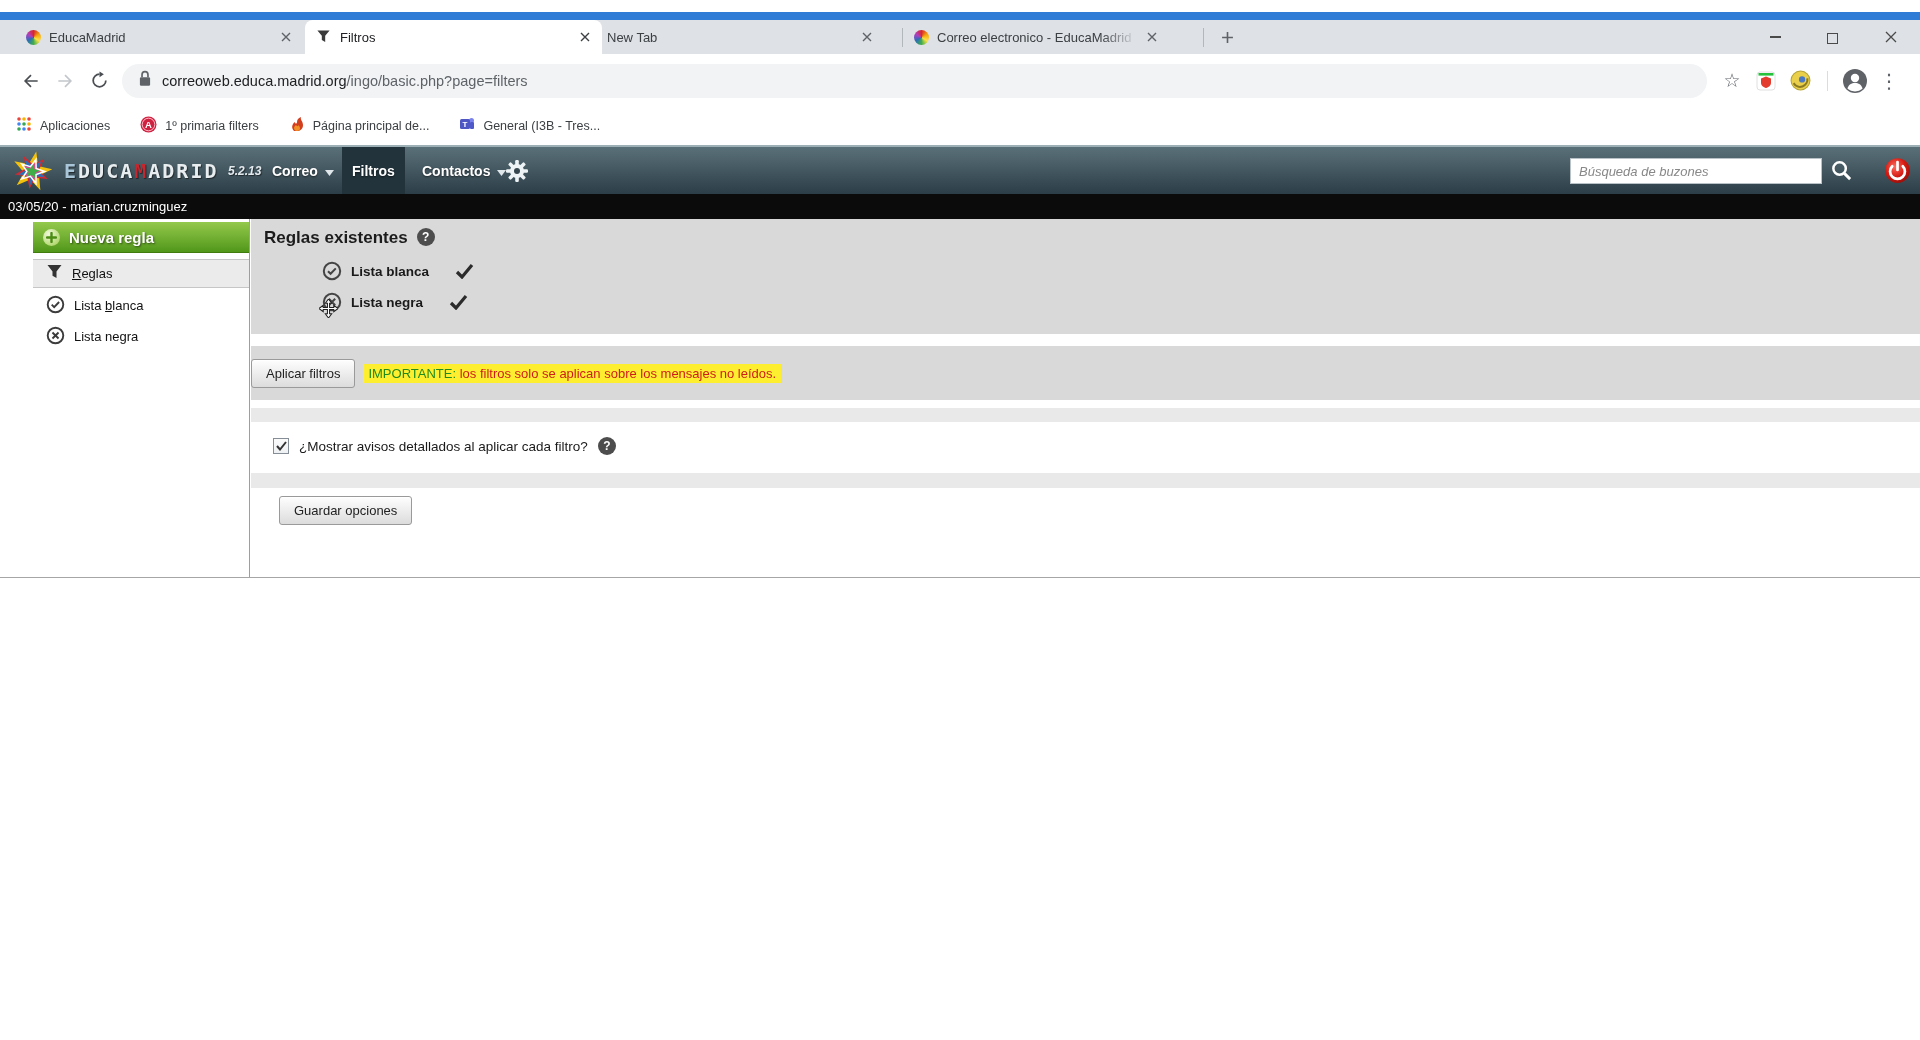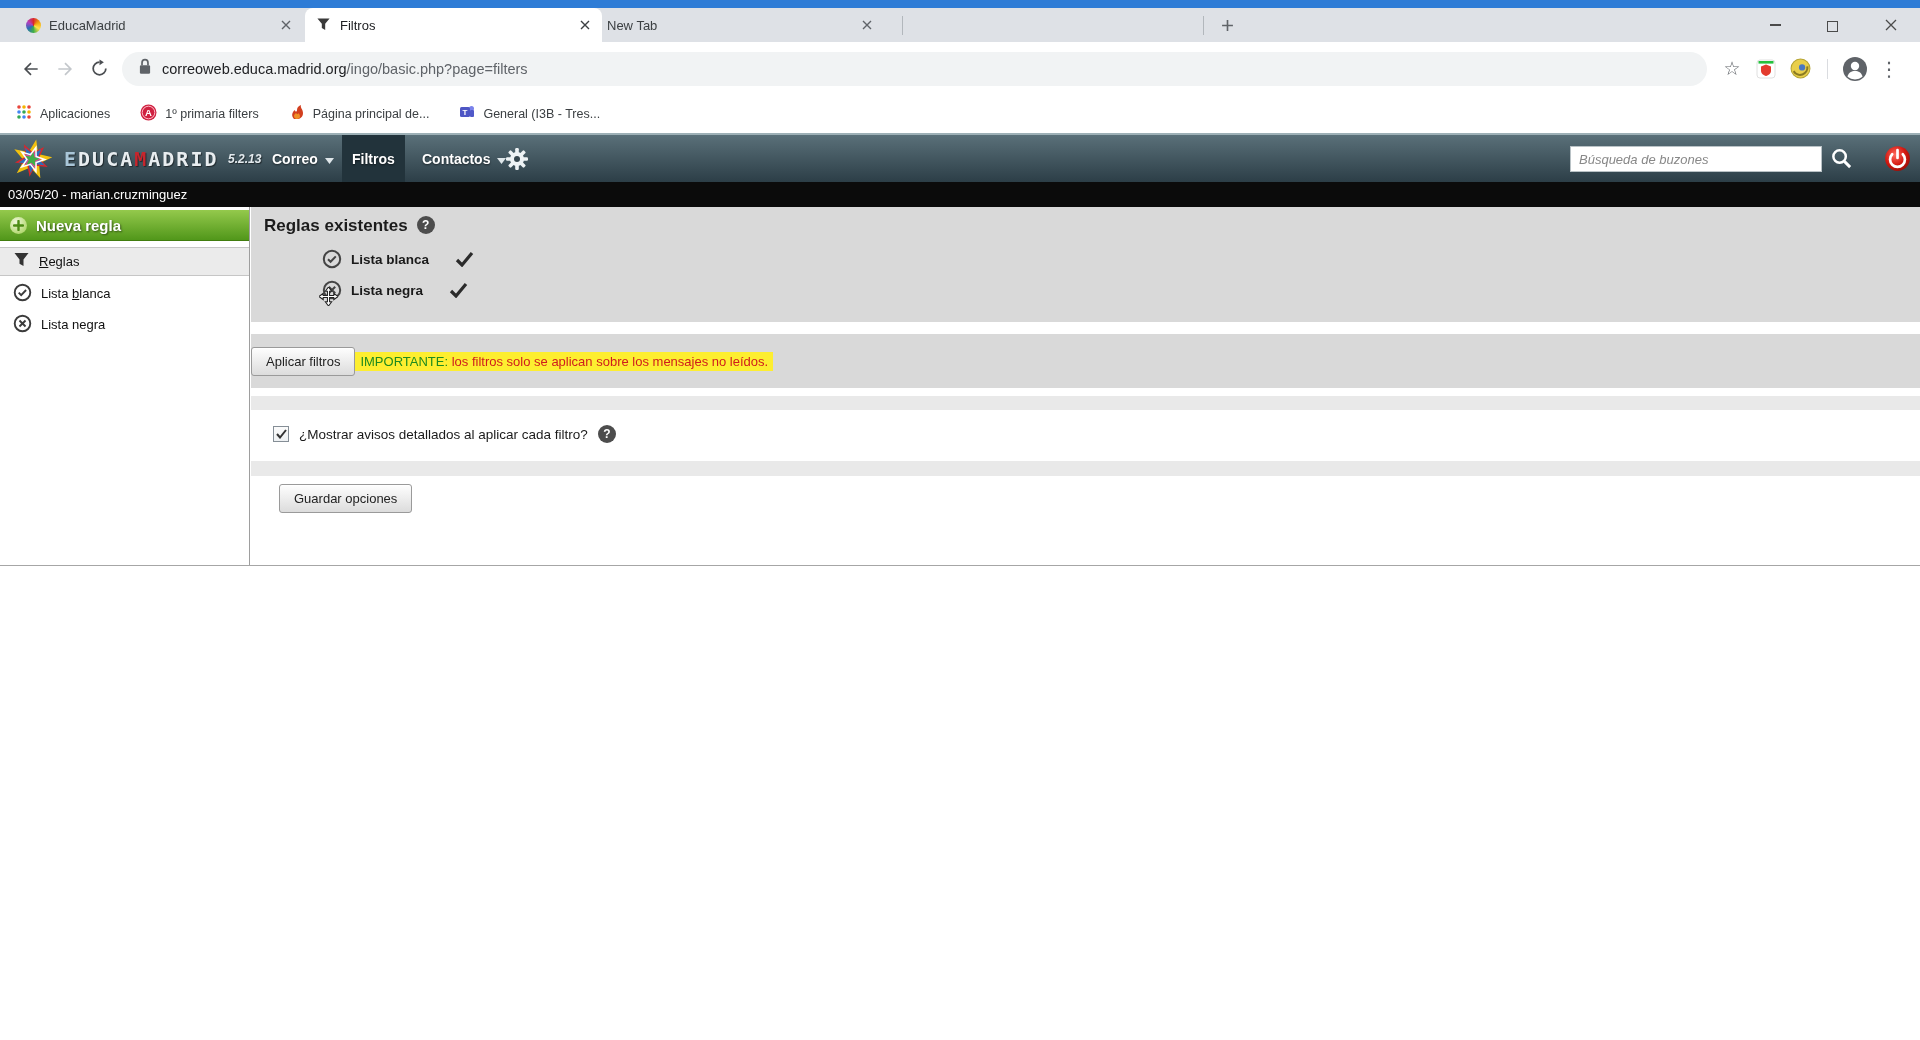--- a/index.html
+++ b/index.html
@@ -1,17 +1,17 @@
 <!DOCTYPE html>
 <html style="--titlebar-blue: #2e7cd6; --tabstrip-bg: #dee1e6; --nav-top: #5a7079; --nav-bottom: #2c3e47; --nav-active: #22333b; --brand-red: #c6262d; --brand-light: #a9c6d8; --green-top: #94c94c; --green-bottom: #51971a; --content-gray: #d9d9d9; --band-gray: #e9e9e9; --warning-bg: #fdee30; --warning-green: #1f8b1f; --warning-red: #cf1d1d;"><head>
 <meta charset="utf-8">
 <style>
   html,body{margin:0;padding:0;}
   body{font-family:"Liberation Sans",sans-serif;background:#fff;}
-  .screen{position:relative;width:1920px;height:1016px;overflow:hidden;background:#22c55e;}
+  .screen{position:relative;width:1920px;height:1016px;overflow:hidden;background:#22c55e;margin-top:12px;}
 
   
   .titlebar{position:absolute;top:0;left:0;right:0;height:8px;background:var(--titlebar-blue);}
   .tabstrip{position:absolute;top:8px;left:0;right:0;height:34px;background:var(--tabstrip-bg);}
   .tab{position:absolute;top:0;height:34px;display:flex;align-items:center;padding:0 8px 0 11px;box-sizing:border-box;}
   .tab.active{background:#fff;border-radius:8px 8px 0 0;}
   .tab-title{font-size:13px;color:#3c4043;margin-left:8px;white-space:nowrap;overflow:hidden;flex:1;}
   .tab.active .tab-title{color:#202124;}
   .tab-title.fade{max-width:200px;-webkit-mask-image:linear-gradient(90deg,#000 82%,transparent);mask-image:linear-gradient(90deg,#000 82%,transparent);}
   .tab-close{width:18px;height:18px;display:flex;align-items:center;justify-content:center;margin-left:6px;flex:none;}
@@ -52,21 +52,21 @@
   .nav-search{position:absolute;left:1570px;top:11px;width:252px;height:26px;box-sizing:border-box;border:1px solid #b9c2c6;background:#fff;font-family:"Liberation Sans",sans-serif;font-size:13px;color:#333;padding:0 8px;}
   .nav-search::placeholder{font-style:italic;color:#888;}
   .nav-mag{position:absolute;left:1830px;top:12px;}
   .nav-power{position:absolute;left:1884px;top:10px;}
 
   
   .datebar{position:absolute;top:182px;left:0;right:0;height:25px;background:#0b0b0b;color:#fff;font-size:13px;line-height:25px;padding-left:8px;box-sizing:border-box;}
 
   
   .page{position:absolute;top:207px;left:0;right:0;bottom:0;background:#fff;}
-  .sidebar{position:absolute;left:0;top:0;width:250px;height:359px;border-right:1px solid #9e9e9e;box-sizing:border-box;background:#fff;}
+  .sidebar{position:absolute;left:0;top:0;width:250px;height:359px;border-right:1px solid #9e9e9e;box-sizing:border-box;background:#fff;padding-left:33px;}
   .green-header{margin-top:3px;height:30px;display:flex;align-items:center;gap:9px;padding-left:10px;background:linear-gradient(var(--green-top),var(--green-bottom));border-bottom:1px solid #417c0e;}
   .plus-circle{width:17px;height:17px;border-radius:50%;background:radial-gradient(circle at 35% 30%,#f0f8da,#b6da77 70%,#9cc85c);display:flex;align-items:center;justify-content:center;flex:none;}
   .green-header .hdr-label{font-size:15px;font-weight:bold;color:#fff;text-shadow:1px 1px 2px rgba(0,0,0,.5);}
   .side-item{height:27px;display:flex;align-items:center;gap:9px;padding-left:13px;font-size:13px;color:#111;}
   .side-item.first{margin-top:6px;background:#ebebeb;border-top:1px solid #c6c6c6;border-bottom:1px solid #c6c6c6;}
   .side-item + .side-item{margin-top:4px;}
   .ukey{text-decoration:underline;}
 
   .main{position:absolute;left:251px;right:0;top:0;}
   .band-gray{background:var(--content-gray);}
@@ -74,21 +74,21 @@
   .band1{height:115px;}
   .main-heading{display:flex;gap:9px;padding:9px 0 0 13px;font-size:17px;font-weight:bold;color:#1c1c1c;}
   .rule-row{display:flex;align-items:center;margin-left:71px;}
   .rule-row.r1{margin-top:13px;}
   .rule-row.r2{margin-top:11px;}
   .rule-name{font-size:13.5px;font-weight:bold;color:#1a1a1a;margin-left:9px;}
   .rule-check{margin-left:26px;display:flex;}
   .icon-wrap{position:relative;width:20px;height:20px;flex:none;}
   .cursor-overlay{position:absolute;left:-3px;top:7px;}
   .band2{height:12px;}
-  .band3{height:54px;display:flex;align-items:center;}
+  .band3{height:54px;display:flex;align-items:center;gap:8px;}
   .band4{height:8px;}
   .band5{height:14px;}
   .band6{height:5px;}
   .band7{height:32px;line-height:32px;padding-left:13px;font-size:17px;font-weight:bold;color:#1c1c1c;}
   .band8{height:46px;display:flex;align-items:flex-start;padding:10px 0 0 22px;gap:10px;box-sizing:border-box;}
   .band9{height:15px;}
   .band10{height:58px;}
   .warning{background:var(--warning-bg);padding:2px 5px;font-size:13px;white-space:nowrap;}
   .warning .wl{color:var(--warning-green);}
   .warning .wt{color:var(--warning-red);}
@@ -136,20 +136,29 @@
       <span class="tab-title">New Tab</span>
       <span class="tab-close">
         <svg width="10" height="10" viewBox="0 0 10 10">
             <path d="M1 1l8 8M9 1l-8 8" stroke="#5f6368" stroke-width="1.4"></path>
           </svg>
       </span>
     </div>
 
     <div class="tab-sep" style="left:902px;"></div>
 
+    <div class="tab" style="left:903px;width:297px;">
+      <span class="edu-favicon"></span>
+      <span class="tab-title fade">Correo electronico - EducaMadrid</span>
+      <span class="tab-close">
+        <svg width="10" height="10" viewBox="0 0 10 10">
+            <path d="M1 1l8 8M9 1l-8 8" stroke="#5f6368" stroke-width="1.4"></path>
+          </svg>
+      </span>
+    </div>
 
     <div class="tab-sep" style="left:1203px;"></div>
 
     <div class="newtab-btn">
       <svg width="13" height="13" viewBox="0 0 12 12">
           <path d="M6 1v10M1 6h10" stroke="#5f6368" stroke-width="1.5"></path>
         </svg>
     </div>
 
     <div class="win-controls">

